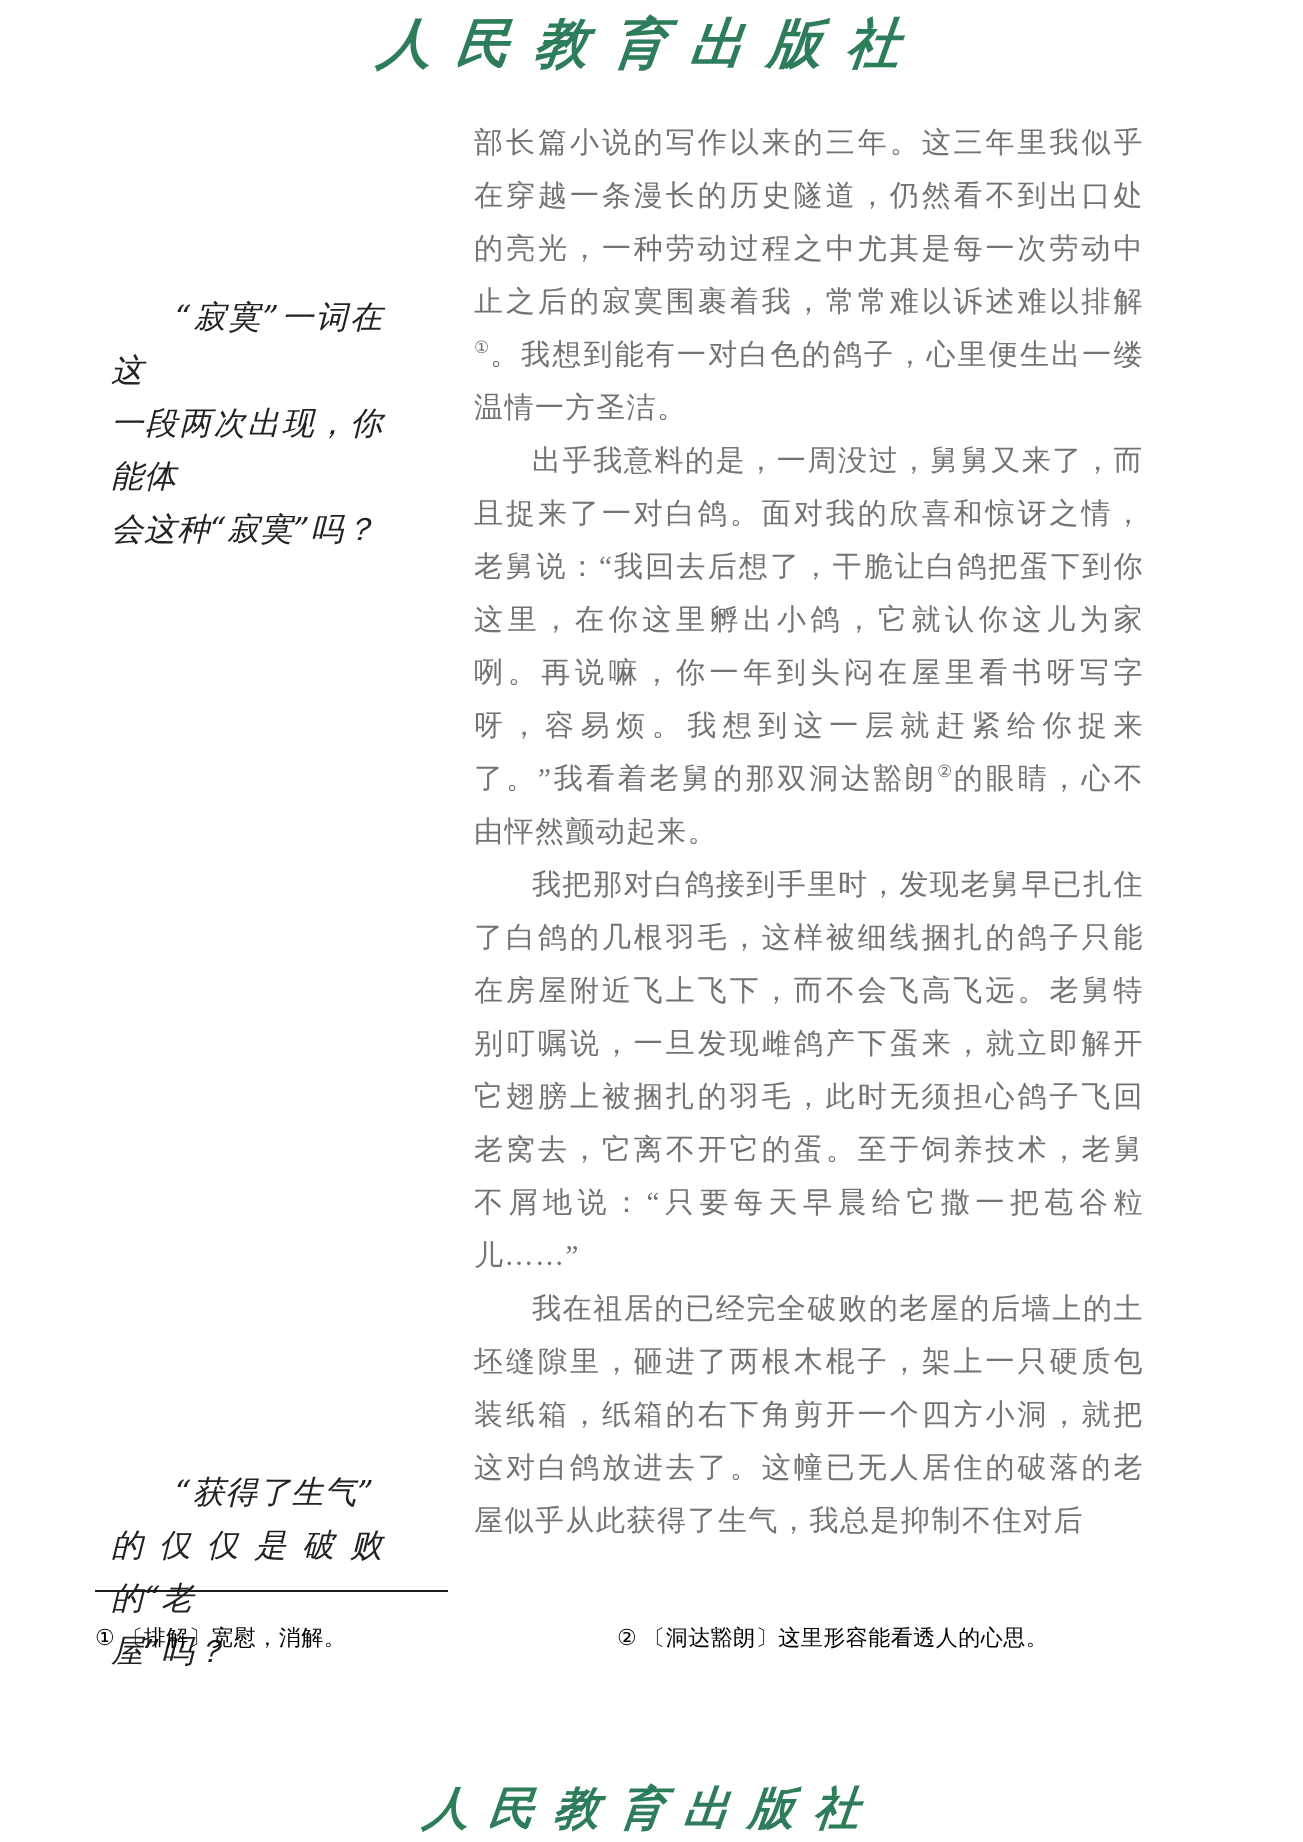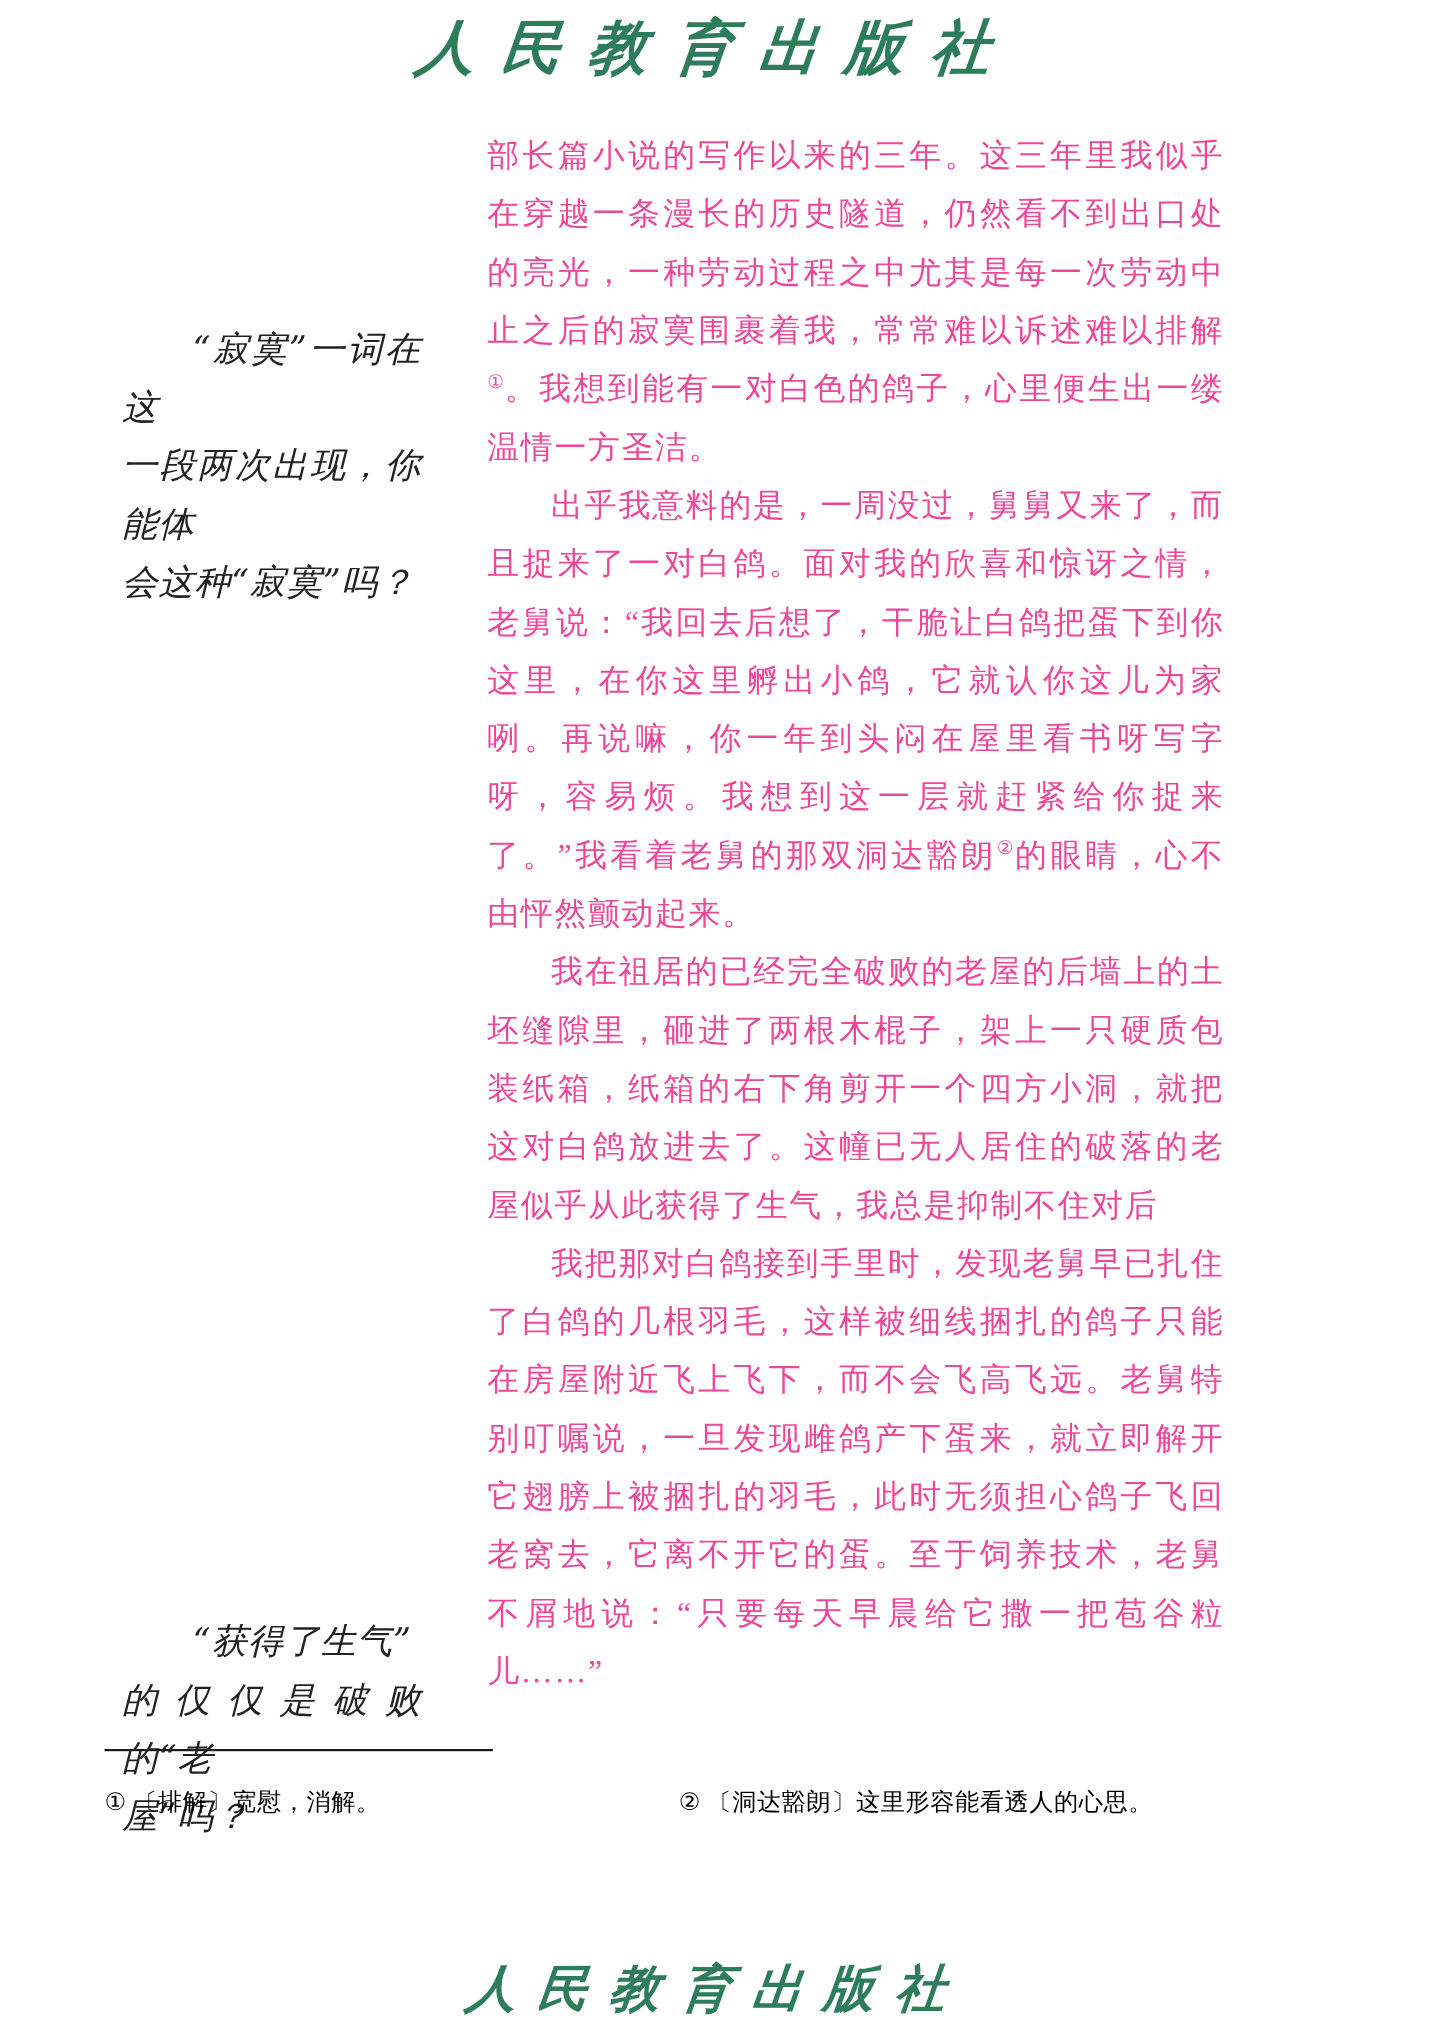--- a/index.html
+++ b/index.html
@@ -21,25 +21,25 @@
     font-style:italic;
     font-weight:bold;
     transform:skewX(-6deg);
     white-space:nowrap;
   }
   .logo-top{top:8px;font-size:54px;letter-spacing:24px;}
   .logo-bottom{top:1778px;font-size:46px;letter-spacing:19px;}
 
   
   .main-text{
-    position:absolute;left:443px;top:116px;width:670px;
+    position:absolute;left:474px;top:116px;width:670px;
     font-size:29px;line-height:53px;
     text-align:justify;text-justify:inter-character;
     letter-spacing:1.5px;
-    color:#ec4899;
+    color:#737373;
   }
   .main-text p{margin:0;}
   .main-text p.indent{text-indent:2em;}
   sup.fnref{
     font-size:17px;line-height:0;vertical-align:super;
     letter-spacing:0;
   }
 
   
   .margin-note{
@@ -105,22 +105,22 @@
 
   <div class="margin-note note-2">
     <div class="note-line first">“获得了生气”</div>
     <div class="note-line">的仅仅是破败的“老</div>
     <div class="note-line">屋”吗？</div>
   </div>
 
   <div class="main-text">
     <p><span>部长篇小说的写作以来的三年。这三年里我似乎在穿越一条漫长的历史隧道，仍然看不到出口处的亮光，一种劳动过程之中尤其是每一次劳动中止之后的寂寞围裹着我，常常难以诉述难以排解</span><sup class="fnref">①</sup><span>。我想到能有一对白色的鸽子，心里便生出一缕温情一方圣洁。</span></p>
     <p class="indent"><span>出乎我意料的是，一周没过，舅舅又来了，而且捉来了一对白鸽。面对我的欣喜和惊讶之情，老舅说：“我回去后想了，干脆让白鸽把蛋下到你这里，在你这里孵出小鸽，它就认你这儿为家咧。再说嘛，你一年到头闷在屋里看书呀写字呀，容易烦。我想到这一层就赶紧给你捉来了。”我看着老舅的那双洞达豁朗</span><sup class="fnref">②</sup><span>的眼睛，心不由怦然颤动起来。</span></p>
+    <p class="indent"><span>我把那对白鸽接到手里时，发现老舅早已扎住了白鸽的几根羽毛，这样被细线捆扎的鸽子只能在房屋附近飞上飞下，而不会飞高飞远。老舅特别叮嘱说，一旦发现雌鸽产下蛋来，就立即解开它翅膀上被捆扎的羽毛，此时无须担心鸽子飞回老窝去，它离不开它的蛋。至于饲养技术，老舅不屑地说：“只要每天早晨给它撒一把苞谷粒儿……”</span></p>
     <p class="indent"><span>我在祖居的已经完全破败的老屋的后墙上的土坯缝隙里，砸进了两根木棍子，架上一只硬质包装纸箱，纸箱的右下角剪开一个四方小洞，就把这对白鸽放进去了。这幢已无人居住的破落的老屋似乎从此获得了生气，我总是抑制不住对后</span></p>
-    <p class="indent"><span>我把那对白鸽接到手里时，发现老舅早已扎住了白鸽的几根羽毛，这样被细线捆扎的鸽子只能在房屋附近飞上飞下，而不会飞高飞远。老舅特别叮嘱说，一旦发现雌鸽产下蛋来，就立即解开它翅膀上被捆扎的羽毛，此时无须担心鸽子飞回老窝去，它离不开它的蛋。至于饲养技术，老舅不屑地说：“只要每天早晨给它撒一把苞谷粒儿……”</span></p>
   </div>
 
   <div class="fn-rule"></div>
   <div class="footnote fn-1">
     <span class="marker">①</span><span>〔排解〕宽慰，消解。</span>
   </div>
   <div class="footnote fn-2">
     <span class="marker">②</span><span>〔洞达豁朗〕这里形容能看透人的心思。</span>
   </div>
 

